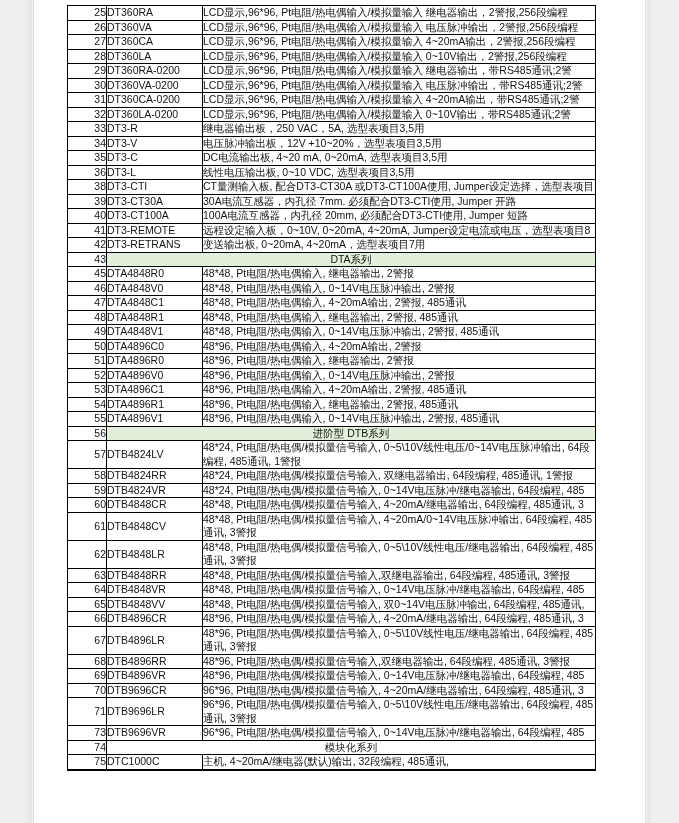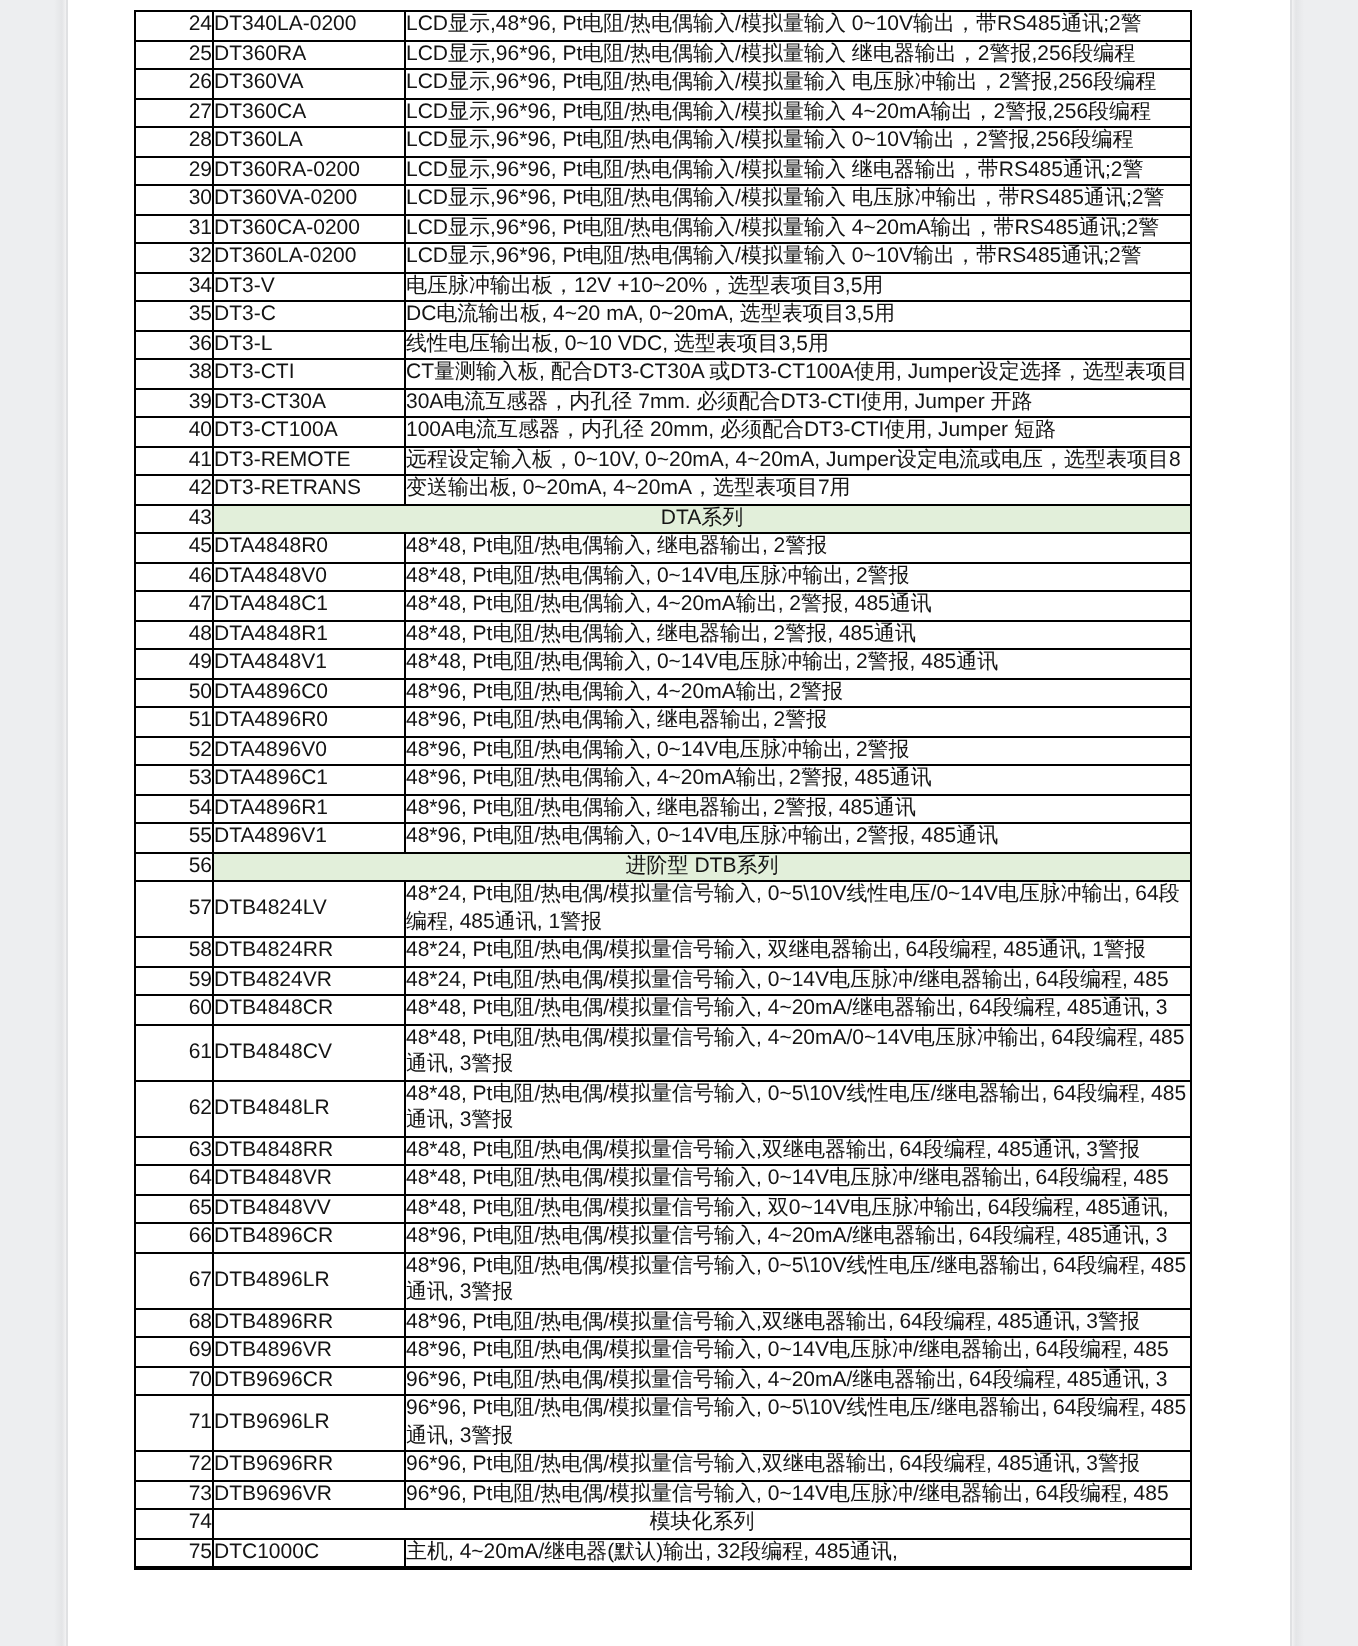--- a/index.html
+++ b/index.html
@@ -29,25 +29,20 @@
   <div class="margin-strip left"></div>
   <div class="margin-strip right"></div>
   <table class="grid">
     <colgroup>
       <col style="width:39px">
         <col style="width:96px">
         <col style="width:393px">
     </colgroup>
     <tbody>
         <tr>
-          <td class="c-num">24</td>
-          <td class="c-model">DT340LA-0200</td>
-          <td class="c-desc">LCD显示,48*96, Pt电阻/热电偶输入/模拟量输入 0~10V输出，带RS485通讯;2警</td>
-        </tr>
-        <tr>
           <td class="c-num">25</td>
           <td class="c-model">DT360RA</td>
           <td class="c-desc">LCD显示,96*96, Pt电阻/热电偶输入/模拟量输入 继电器输出，2警报,256段编程</td>
         </tr>
         <tr>
           <td class="c-num">26</td>
           <td class="c-model">DT360VA</td>
           <td class="c-desc">LCD显示,96*96, Pt电阻/热电偶输入/模拟量输入 电压脉冲输出，2警报,256段编程</td>
         </tr>
         <tr>
@@ -74,20 +69,25 @@
           <td class="c-num">31</td>
           <td class="c-model">DT360CA-0200</td>
           <td class="c-desc">LCD显示,96*96, Pt电阻/热电偶输入/模拟量输入 4~20mA输出，带RS485通讯;2警</td>
         </tr>
         <tr>
           <td class="c-num">32</td>
           <td class="c-model">DT360LA-0200</td>
           <td class="c-desc">LCD显示,96*96, Pt电阻/热电偶输入/模拟量输入 0~10V输出，带RS485通讯;2警</td>
         </tr>
         <tr>
+          <td class="c-num">33</td>
+          <td class="c-model">DT3-R</td>
+          <td class="c-desc">继电器输出板，250 VAC，5A, 选型表项目3,5用</td>
+        </tr>
+        <tr>
           <td class="c-num">34</td>
           <td class="c-model">DT3-V</td>
           <td class="c-desc">电压脉冲输出板，12V +10~20%，选型表项目3,5用</td>
         </tr>
         <tr>
           <td class="c-num">35</td>
           <td class="c-model">DT3-C</td>
           <td class="c-desc">DC电流输出板, 4~20 mA, 0~20mA, 选型表项目3,5用</td>
         </tr>
         <tr>
@@ -250,25 +250,20 @@
         </tr>
         <tr>
           <td class="c-num">70</td>
           <td class="c-model">DTB9696CR</td>
           <td class="c-desc">96*96, Pt电阻/热电偶/模拟量信号输入, 4~20mA/继电器输出, 64段编程, 485通讯, 3</td>
         </tr>
         <tr>
           <td class="c-num">71</td>
           <td class="c-model">DTB9696LR</td>
           <td class="c-desc wrap">96*96, Pt电阻/热电偶/模拟量信号输入, 0~5\10V线性电压/继电器输出, 64段编程, 485通讯, 3警报</td>
-        </tr>
-        <tr>
-          <td class="c-num">72</td>
-          <td class="c-model">DTB9696RR</td>
-          <td class="c-desc">96*96, Pt电阻/热电偶/模拟量信号输入,双继电器输出, 64段编程, 485通讯, 3警报</td>
         </tr>
         <tr>
           <td class="c-num">73</td>
           <td class="c-model">DTB9696VR</td>
           <td class="c-desc">96*96, Pt电阻/热电偶/模拟量信号输入, 0~14V电压脉冲/继电器输出, 64段编程, 485</td>
         </tr>
         <tr>
           <td class="c-num">74</td>
           <td colspan="2" class="c-sec">模块化系列</td>
         </tr>

